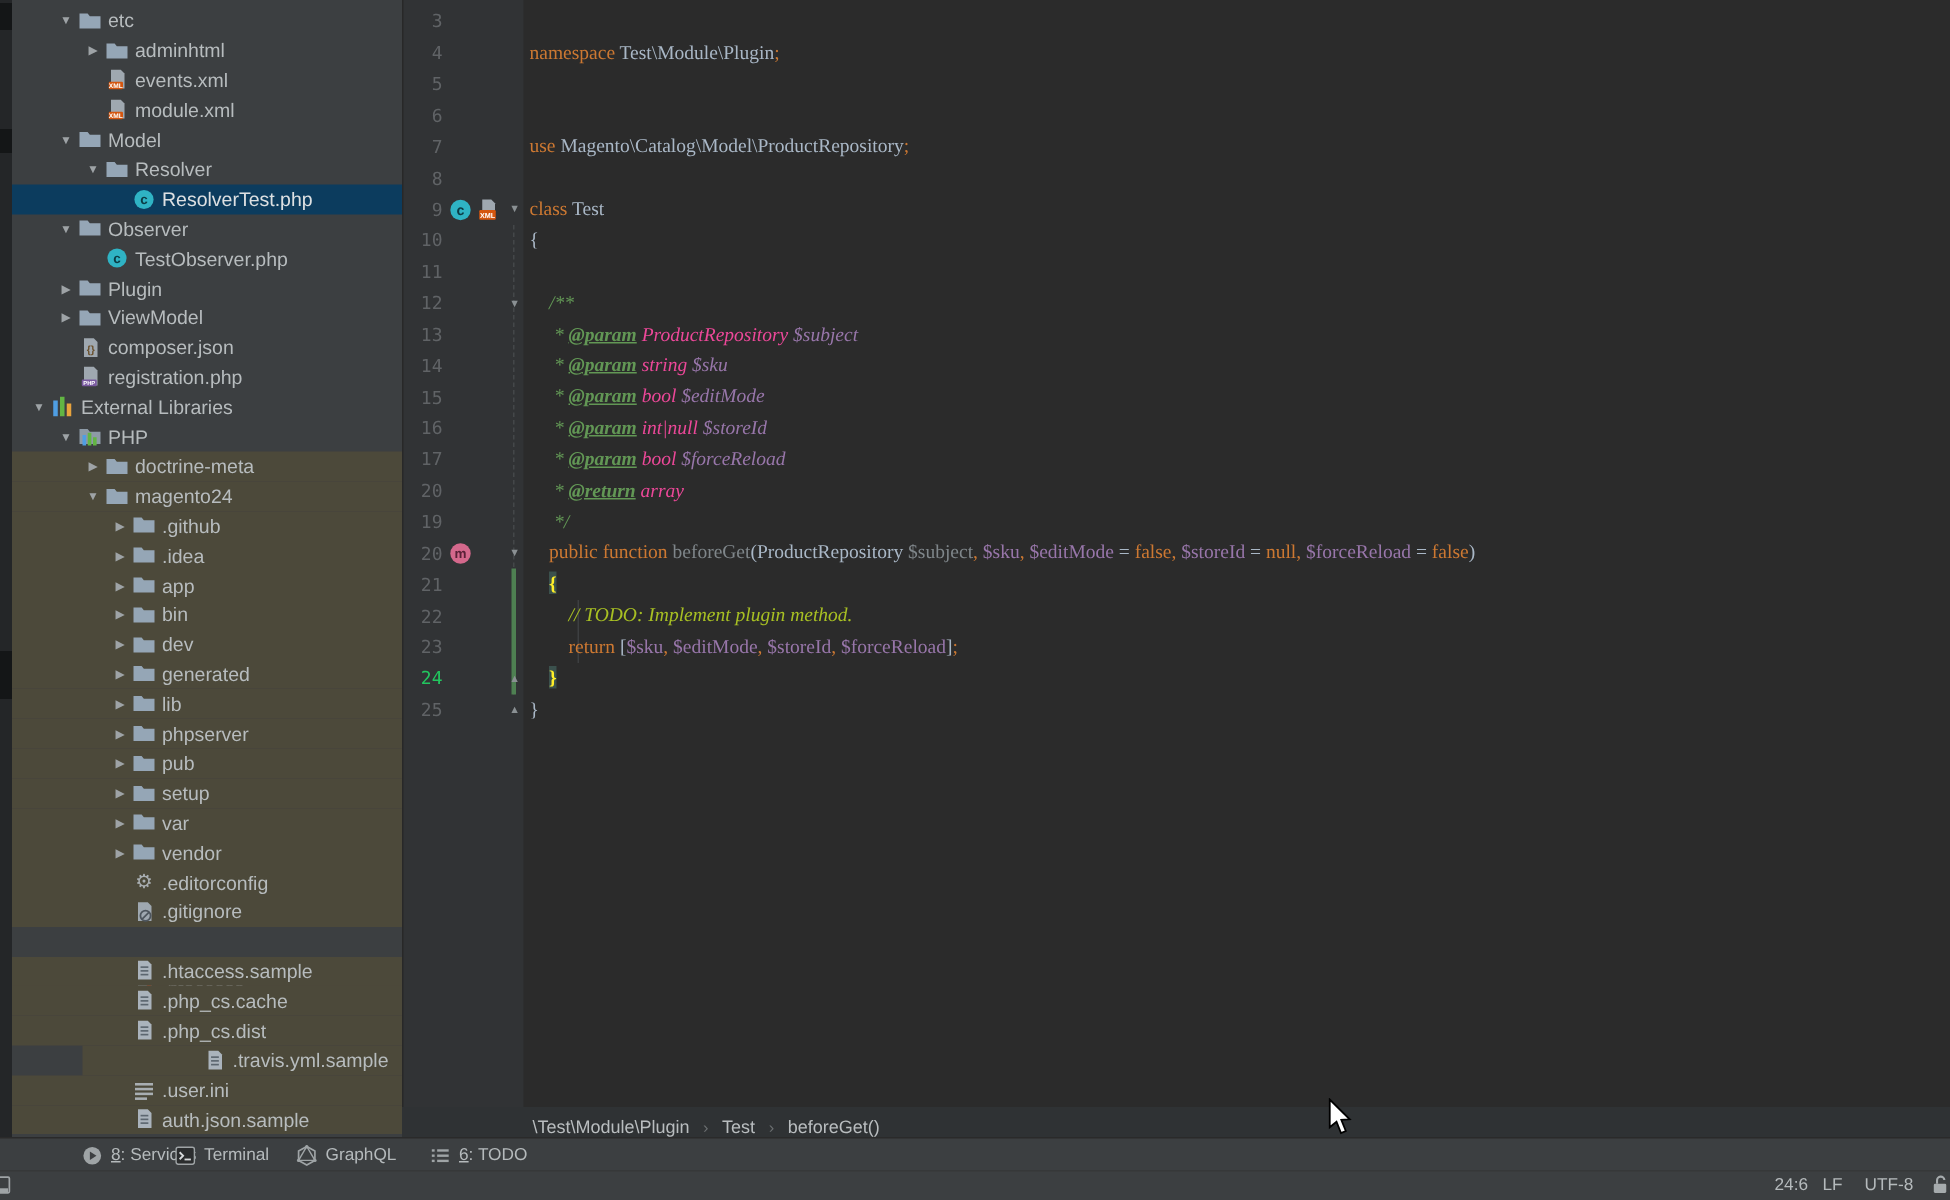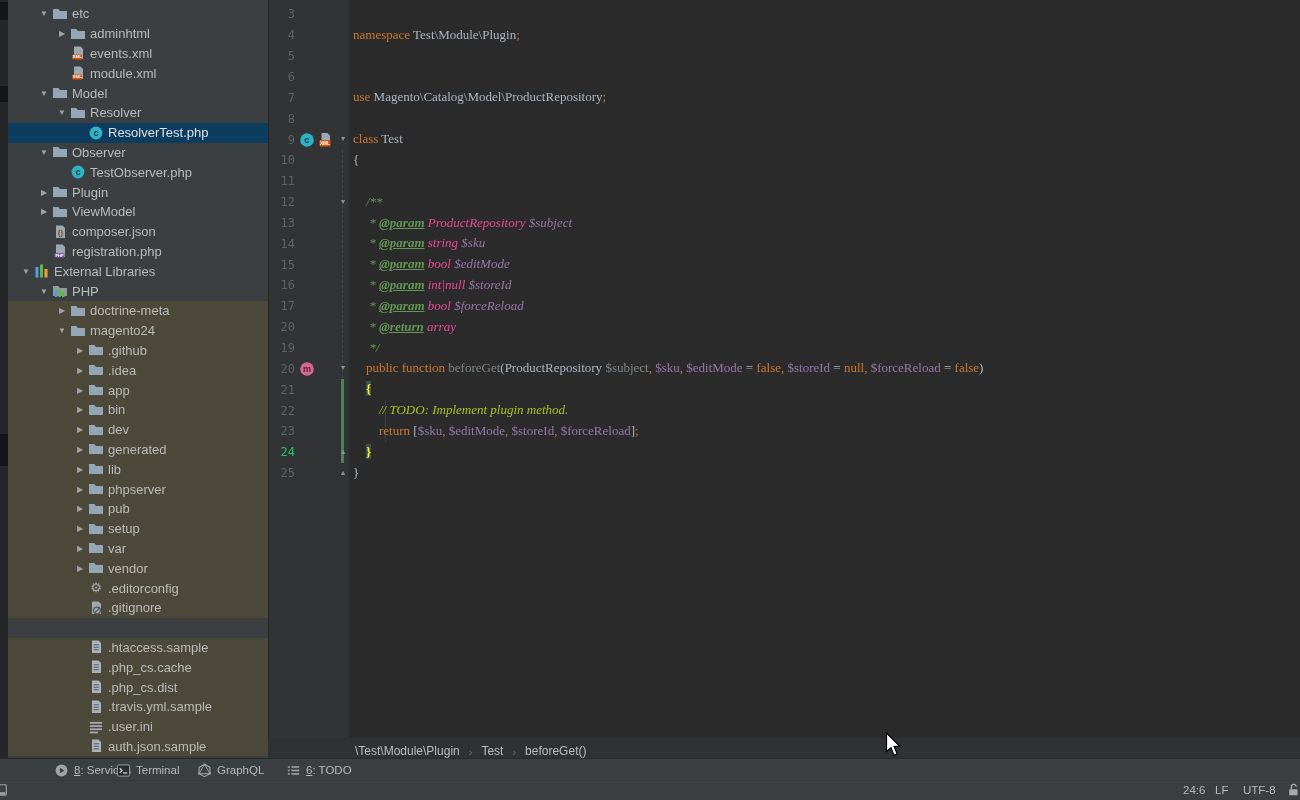--- a/index.html
+++ b/index.html
@@ -401,21 +401,21 @@
         <span class="tree-icon">
           <svg class="ti" viewBox="0 0 16 16">
             <path d="M4 1.5h6.5l2.5 2.5v10H4z" fill="#aab3bc"></path>
             <rect x="5.7" y="5.2" width="5.2" height="1.1" fill="#5c6670"></rect>
             <rect x="5.7" y="7.7" width="5.2" height="1.1" fill="#5c6670"></rect>
             <rect x="5.7" y="10.2" width="5.2" height="1.1" fill="#5c6670"></rect>
           </svg>
         </span>
         <span class="tree-label">.php_cs.dist</span>
       </div>
-      <div class="tree-row lib" style="top: 697px; padding-left: 64px;">
+      <div class="tree-row lib" style="top: 697px; padding-left: 64px; margin-left: 47px;">
         <span class="tree-arrow"></span>
         <span class="tree-icon">
           <svg class="ti" viewBox="0 0 16 16">
             <path d="M4 1.5h6.5l2.5 2.5v10H4z" fill="#aab3bc"></path>
             <rect x="5.7" y="5.2" width="5.2" height="1.1" fill="#5c6670"></rect>
             <rect x="5.7" y="7.7" width="5.2" height="1.1" fill="#5c6670"></rect>
             <rect x="5.7" y="10.2" width="5.2" height="1.1" fill="#5c6670"></rect>
           </svg>
         </span>
         <span class="tree-label">.travis.yml.sample</span>

